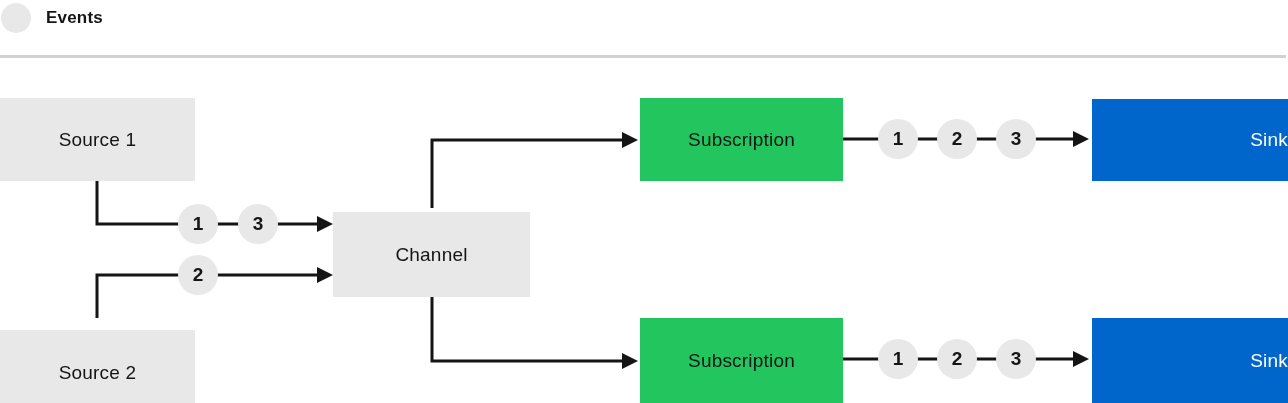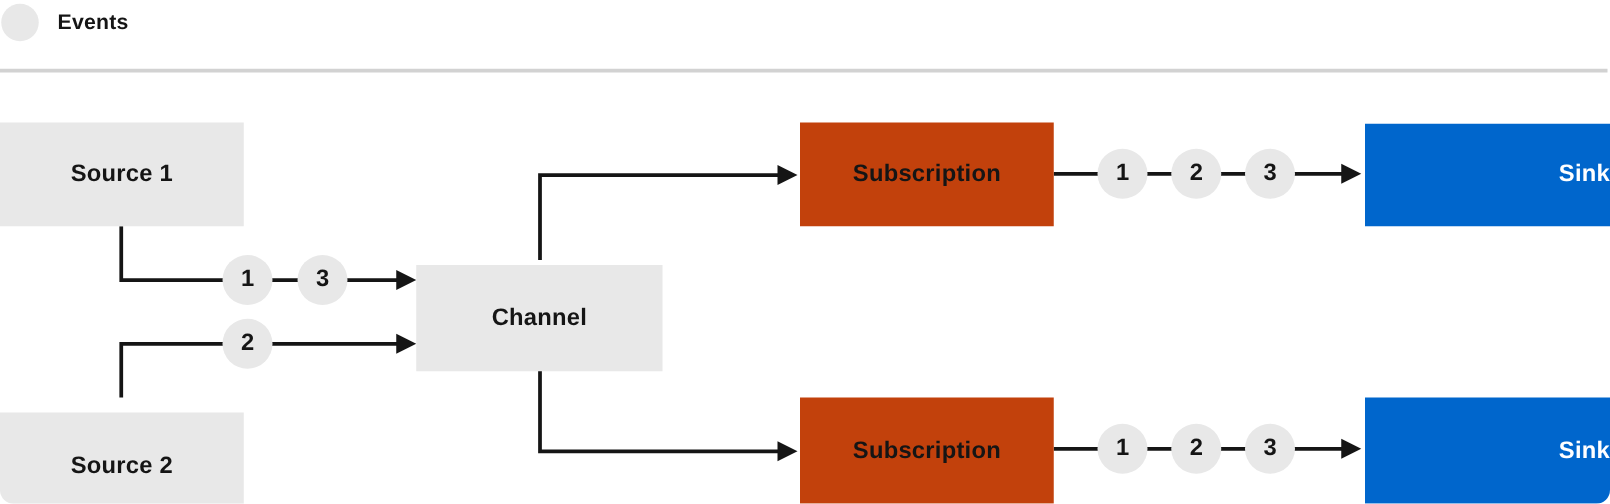--- a/index.html
+++ b/index.html
@@ -3,38 +3,37 @@
 <meta charset="utf-8">
 <style>
   html,body{margin:0;padding:0;background:#ffffff;}
   .stage{
     position:relative;
     width:1288px;height:403px;
     background:#ffffff;
     font-family:"Liberation Sans",sans-serif;
     color:#151515;
     overflow:hidden;
-    border-radius:11px;
   }
   
   .legend{position:absolute;left:1px;top:2px;display:flex;align-items:center;height:32px;}
   .legend-circle{width:30px;height:30px;border-radius:50%;background:#e8e8e8;display:inline-block;}
   .legend-label{margin-left:15px;font-size:17px;font-weight:700;letter-spacing:.2px;}
   .divider{position:absolute;left:0;top:55px;width:1286px;height:3px;background:#d2d2d2;}
   
   .connectors{position:absolute;left:0;top:0;width:1288px;height:403px;}
   .edge{fill:none;stroke:#151515;stroke-width:3px;}
   .head{fill:#151515;stroke:none;}
   
   .node{
     position:absolute;display:flex;align-items:center;justify-content:center;
-    font-size:19px;letter-spacing:.2px;white-space:nowrap;font-weight:bold;
+    font-size:19px;letter-spacing:.2px;white-space:nowrap;
   }
   .node-gray{background:#e8e8e8;}
-  .node-lightblue{background:#c2410c;}
+  .node-lightblue{background:#22c55e;}
   .node-blue{background:#0066cc;color:#ffffff;justify-content:flex-end;}
   .n-source1{left:0;top:98px;width:195px;height:83px;}
   .n-source2{left:0;top:330px;width:195px;height:85px;}
   .n-channel{left:333px;top:212px;width:197px;height:85px;}
   .n-sub-top{left:640px;top:98px;width:203px;height:83px;}
   .n-sub-bottom{left:640px;top:318px;width:203px;height:85px;}
   .n-sink-top{left:1092px;top:99px;width:196px;height:82px;}
   .n-sink-bottom{left:1092px;top:318px;width:196px;height:85px;}
   
   .badge{

